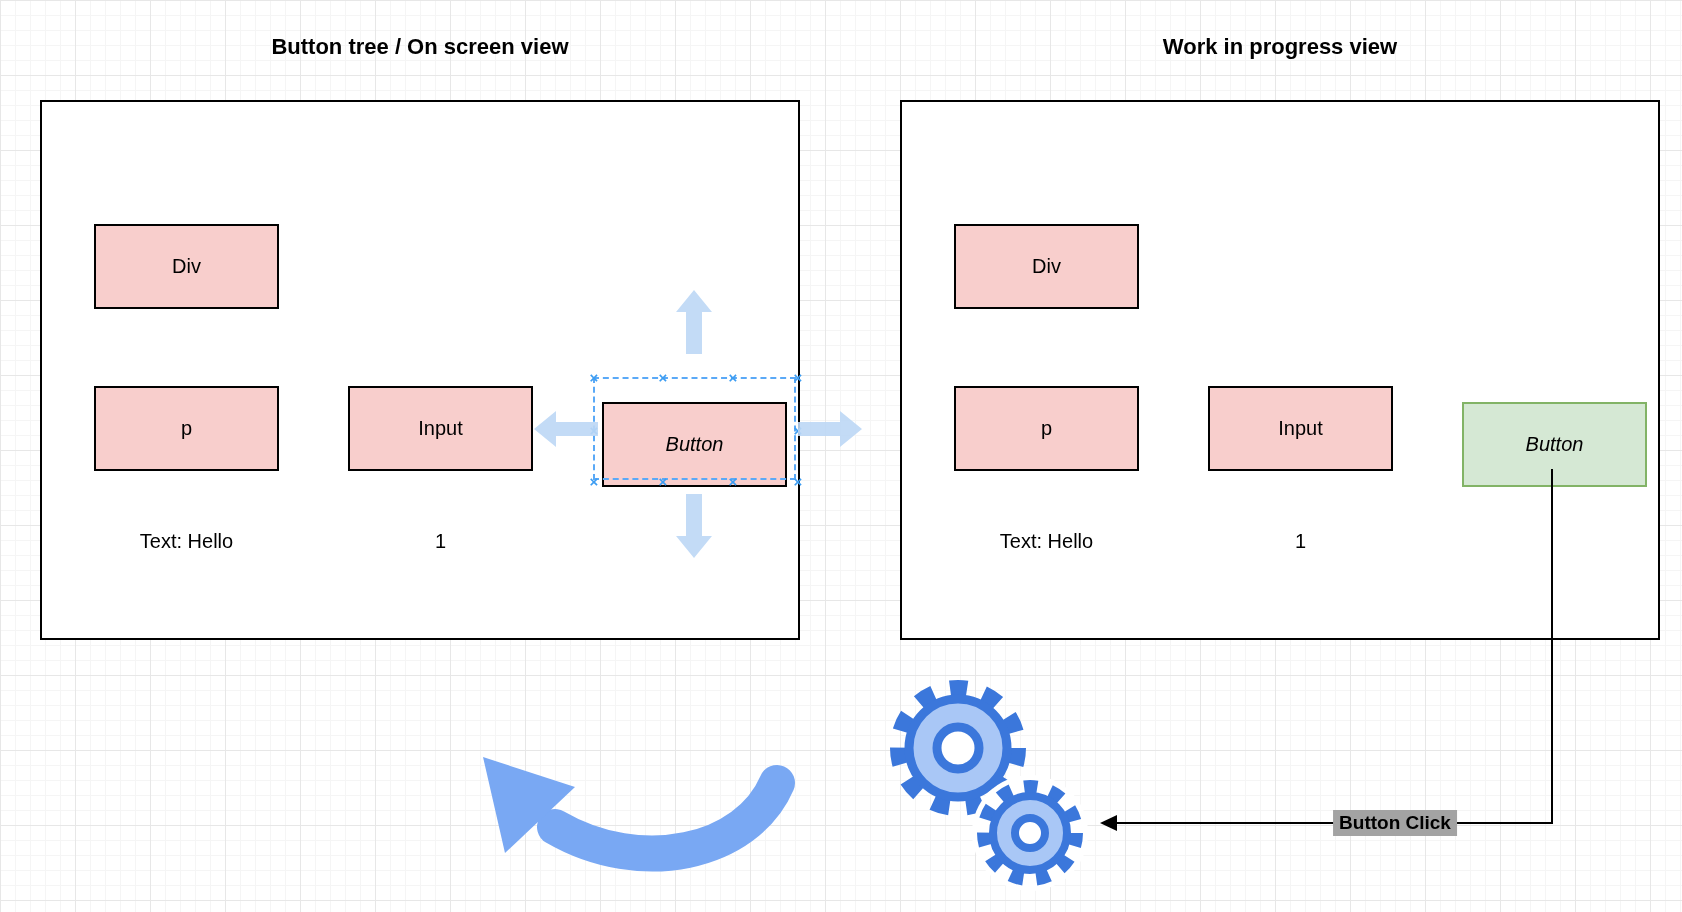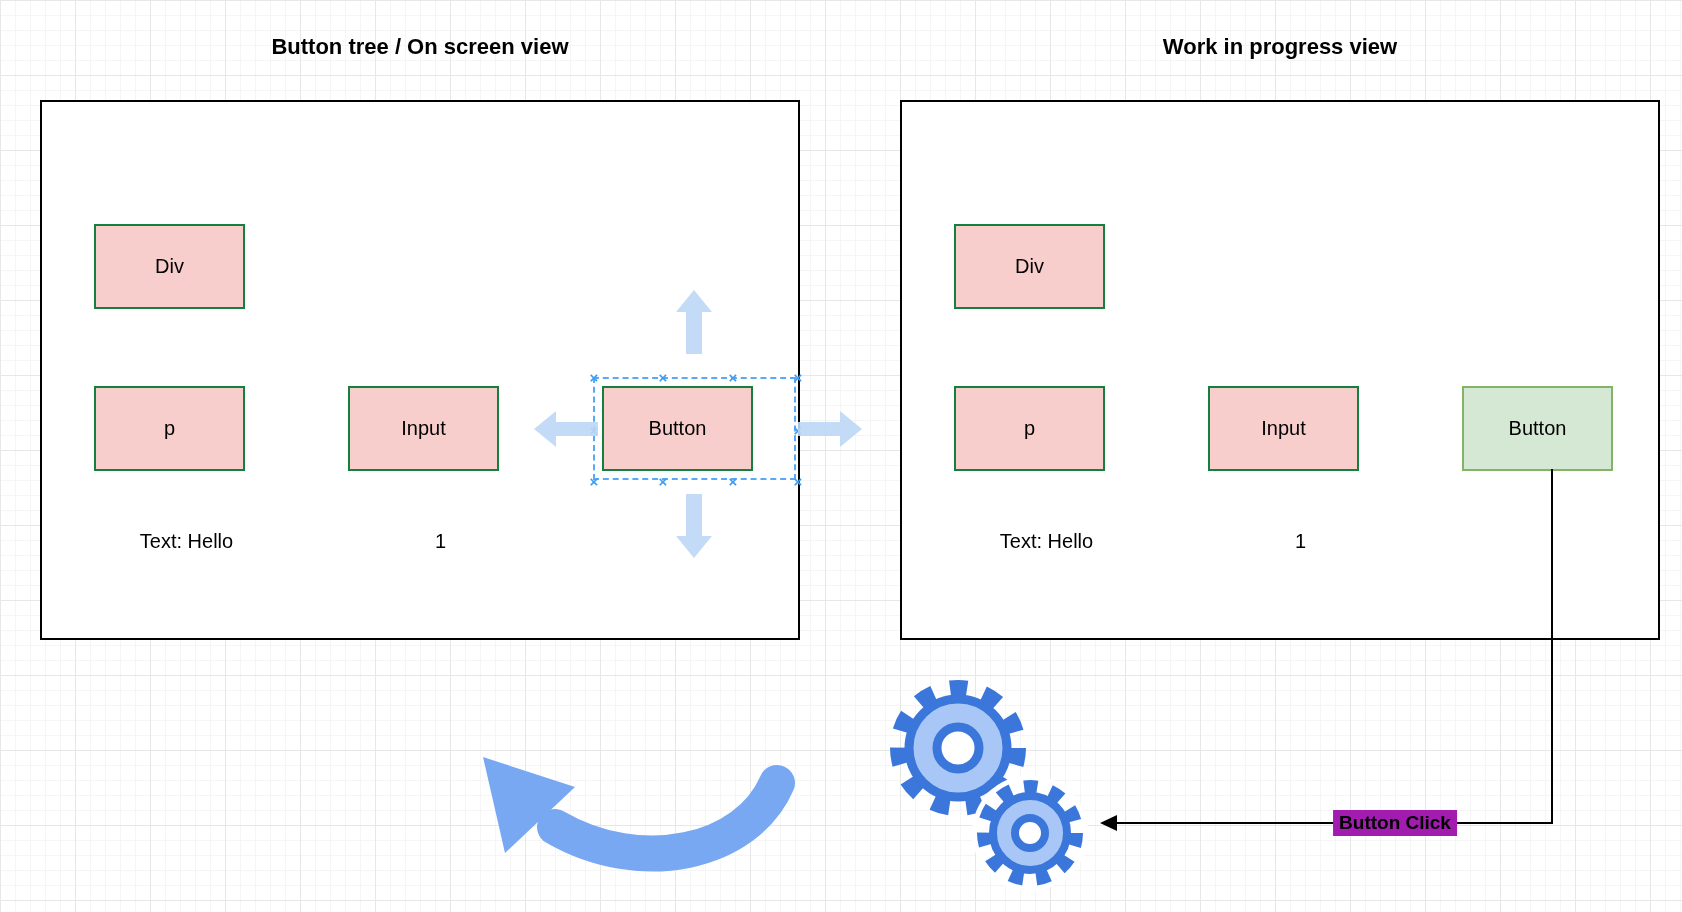--- a/index.html
+++ b/index.html
@@ -15,47 +15,47 @@
     background-size:75px 75px,75px 75px,15px 15px,15px 15px;
   }
   .title { position:absolute; top:34px; font-size:22px; font-weight:bold; text-align:center; }
   #title-left  { left:40px;  width:760px; }
   #title-right { left:900px; width:760px; }
 
   .panel { position:absolute; top:100px; width:760px; height:540px; background:#fff; border:2px solid #000; }
   #panel-left  { left:40px; }
   #panel-right { left:900px; }
 
-  .node { position:absolute; width:151px; height:85px; display:flex; align-items:center; justify-content:center;
-          font-size:20px; background:#f8cecc; border:2px solid #15803d; }
+  .node { position:absolute; width:185px; height:85px; display:flex; align-items:center; justify-content:center;
+          font-size:20px; background:#f8cecc; border:2px solid #000000; }
   .node.green { background:#d5e8d4; border-color:#82b366; }
   .node-div   { left:52px;  top:122px; }
   .node-p     { left:52px;  top:284px; }
   .node-input { left:306px; top:284px; }
-  .node-button{ left:560px; top:284px; }
+  .node-button{ left:560px; top:300px;font-style:italic; }
 
   .sub { position:absolute; top:428px; width:185px; text-align:center; font-size:20px; }
   .sub-p { left:52px; } .sub-input { left:306px; }
 
   .sel-overlay { position:absolute; left:551px; top:275px; width:203px; height:103px;
                  border:2px dashed #5aa9f7; }
   .handle { position:absolute; width:16px; height:16px; line-height:16px; text-align:center;
             color:#3d9df2; font-size:15px; font-weight:bold; cursor:pointer; }
 
   .dir-arrow { position:absolute; opacity:.9; }
   .dir-arrow polygon { fill:#bdd8f6; }
 
   .connector-line { position:absolute; background:#000; }
   #conn-v { left:1551px; top:469px; width:2px; height:355px; }
   #conn-h { left:1116px; top:822px; width:437px; height:2px; }
   #conn-head { position:absolute; left:1100px; top:815px; width:0; height:0;
                border-top:8px solid transparent; border-bottom:8px solid transparent;
                border-right:17px solid #000; }
   #conn-label { position:absolute; left:1395px; top:823px; transform:translate(-50%,-50%);
-                background:#a21caf; padding:2px 6px; font-size:19px; font-weight:bold; white-space:nowrap; }
+                background:#a3a3a3; padding:2px 6px; font-size:19px; font-weight:bold; white-space:nowrap; }
 
   .abs-svg { position:absolute; }
 </style>
 </head>
 <body>
 
 <div class="title" id="title-left">Button tree / On screen view</div>
 <div class="title" id="title-right">Work in progress view</div>
 
 <div class="panel" id="panel-left">

